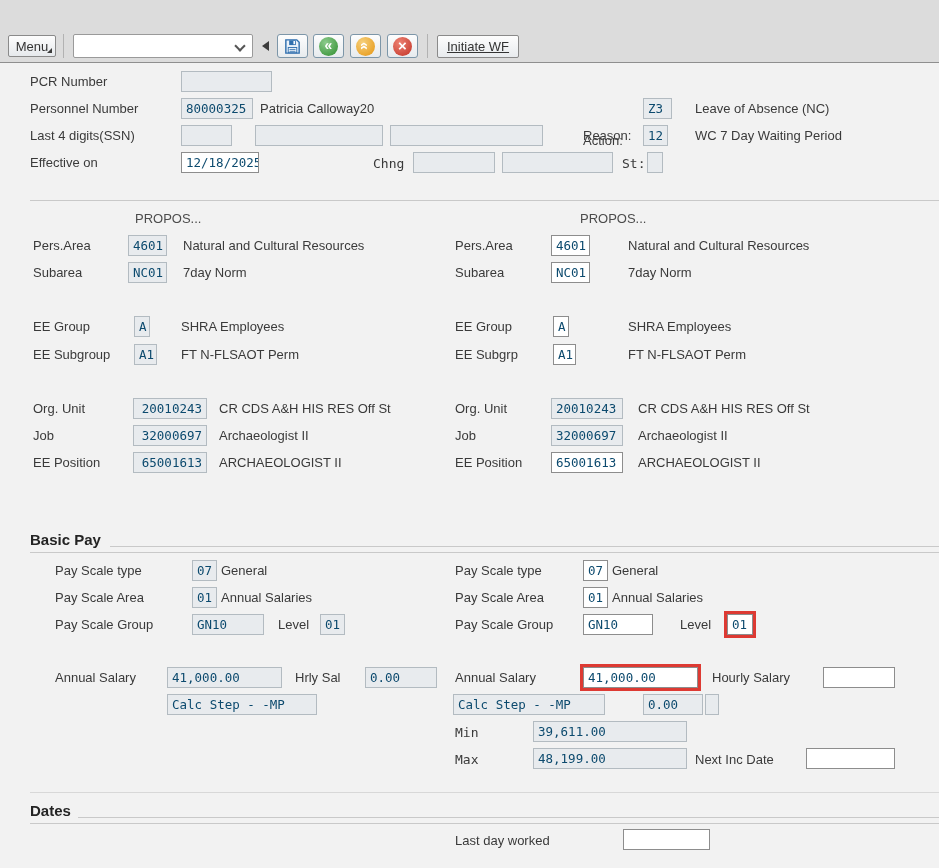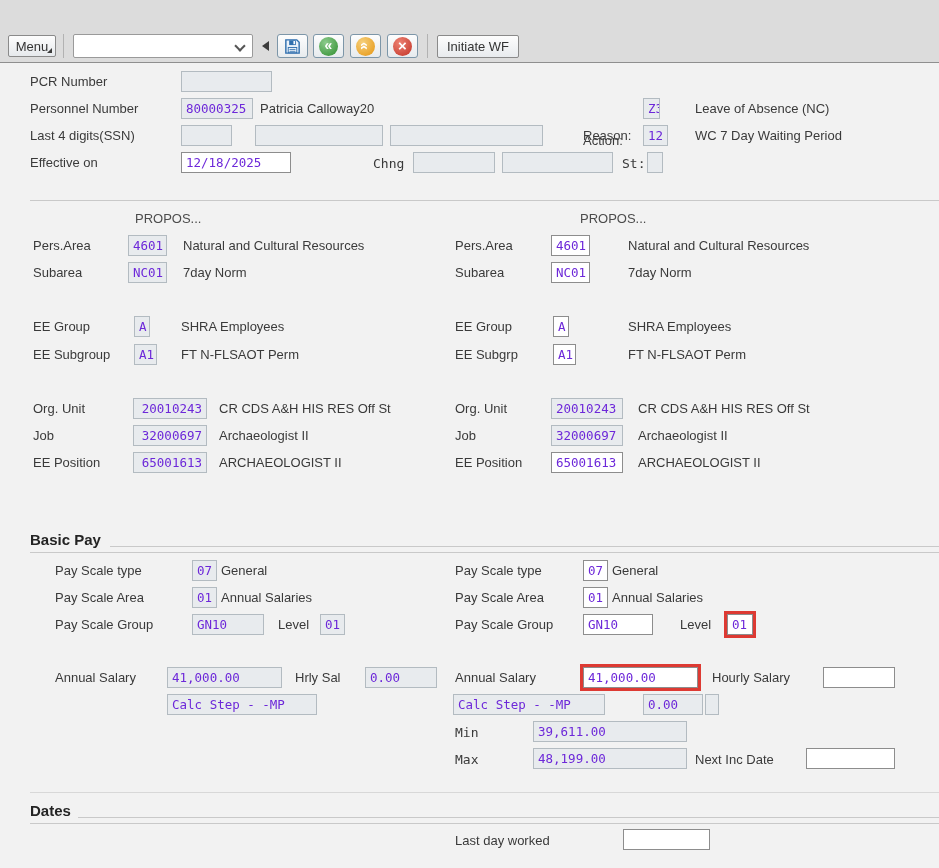--- a/index.html
+++ b/index.html
@@ -31,29 +31,29 @@
             display:flex; align-items:center; justify-content:center; overflow:hidden; }
   .icon-back { background:radial-gradient(circle at 35% 30%, #8ccb8c, #2e8d2e); }
   .icon-back::before { content:"\00AB"; font-size:14px; line-height:1; margin-top:-2px; }
   .icon-up { background:radial-gradient(circle at 35% 30%, #f6d07b, #e59410); }
   .icon-up::before { content:"\00AB"; font-size:14px; line-height:1; display:block;
                      transform:rotate(90deg); margin-left:-1px; }
   .icon-cancel { background:radial-gradient(circle at 35% 30%, #ec8172, #c23226); }
   .icon-cancel::before { content:"\00D7"; font-size:15px; line-height:1; margin-top:-2px; }
   .wf-btn { position:absolute; left:437px; top:35px; width:82px; height:23px;
             background:linear-gradient(#fdfdfd,#e8ebee); border:1px solid #8a8a8a; border-radius:2px;
-            font-size:13px; color:#333; display:flex; align-items:center; justify-content:center; }
+            font-size:13px; color:#333; display:flex; align-items:center; justify-content:center;text-decoration:underline; }
 
   
   .lbl  { position:absolute; font-size:13px; color:#3a3a3a; white-space:nowrap; }
   .mono { font-family:"DejaVu Sans Mono", monospace; font-size:13px; }
   .desc { position:absolute; font-size:13px; color:#3a3a3a; white-space:nowrap; }
   .hdr  { position:absolute; font-size:13px; color:#4c4c4c; white-space:nowrap; }
   .fld  { position:absolute; height:21px; border:1px solid #b3bbc1; background:#e8ebee;
-          font-family:"DejaVu Sans Mono", monospace; font-size:12.5px; color:#6d28d9;
+          font-family:"DejaVu Sans Mono", monospace; font-size:12.5px; color:#0c4a6e;
           display:flex; align-items:center; padding:0 4px; white-space:nowrap; overflow:hidden; }
   .ed   { background:#ffffff; border-color:#8d8d8d; }
   .ra   { justify-content:flex-end; }
   .hl   { box-shadow:0 0 0 3px #dd3a33; }
   .line { position:absolute; height:1px; background:#c9c9c9; }
   .sech { position:absolute; font-size:15px; font-weight:bold; color:#242424; white-space:nowrap; }
 </style>
 </head>
 <body>
 
@@ -93,34 +93,34 @@
   </div>
 
   <div class="lbl" style="left:30px; top:74px;">PCR Number</div>
   <div class="fld" style="left:181px; top:71px; width:91px;"></div>
 
   <div class="lbl" style="left:30px; top:101px;">Personnel Number</div>
   <div class="fld" style="left:181px; top:98px; width:72px;">80000325</div>
   <div class="desc" style="left:260px; top:101px;">Patricia Calloway20</div>
 
   <div class="lbl" style="left:583px; top:101px;margin-top:32px;">Action:</div>
-  <div class="fld" style="left:643px; top:98px; width:17px;">Z3</div>
+  <div class="fld" style="left:643px; top:98px; width:29px;">Z3</div>
   <div class="desc" style="left:695px; top:101px;">Leave of Absence (NC)</div>
 
   <div class="lbl" style="left:30px; top:128px;">Last 4 digits(SSN)</div>
   <div class="fld" style="left:181px; top:125px; width:51px;"></div>
   <div class="fld" style="left:255px; top:125px; width:128px;"></div>
   <div class="fld" style="left:390px; top:125px; width:153px;"></div>
 
   <div class="lbl" style="left:583px; top:128px;">Reason:</div>
   <div class="fld" style="left:643px; top:125px; width:25px;">12</div>
   <div class="desc" style="left:695px; top:128px;">WC 7 Day Waiting Period</div>
 
   <div class="lbl" style="left:30px; top:155px;">Effective on</div>
-  <div class="fld ed" style="left:181px; top:152px; width:110px;">12/18/2025</div>
+  <div class="fld ed" style="left:181px; top:152px; width:78px;">12/18/2025</div>
   <div class="lbl mono" style="left:373px; top:156px;">Chng</div>
   <div class="fld" style="left:413px; top:152px; width:82px;"></div>
   <div class="fld" style="left:502px; top:152px; width:111px;"></div>
   <div class="lbl mono" style="left:622px; top:156px;">St:</div>
   <div class="fld" style="left:647px; top:152px; width:16px;"></div>
 
   <div class="line" style="left:30px; top:200px; width:909px;"></div>
 
   <div class="hdr" style="left:135px; top:211px;">PROPOS...</div>
   <div class="hdr" style="left:580px; top:211px;">PROPOS...</div>

